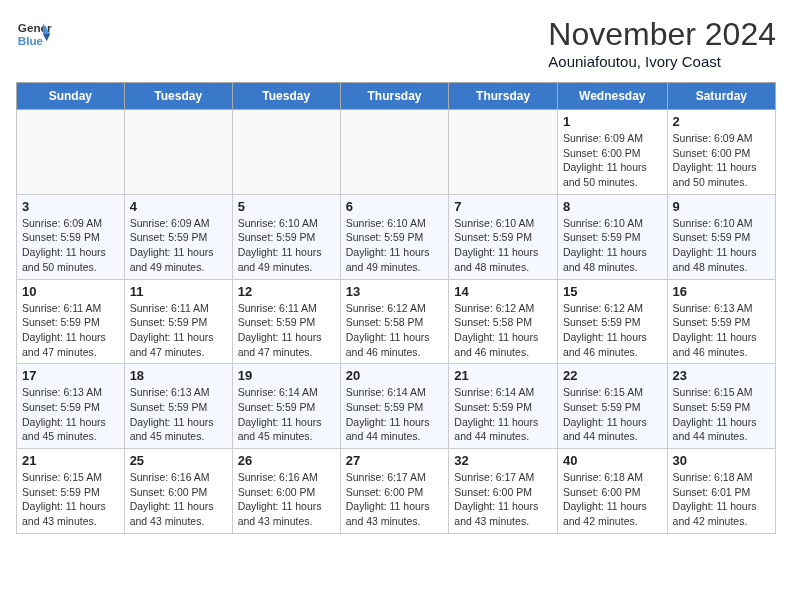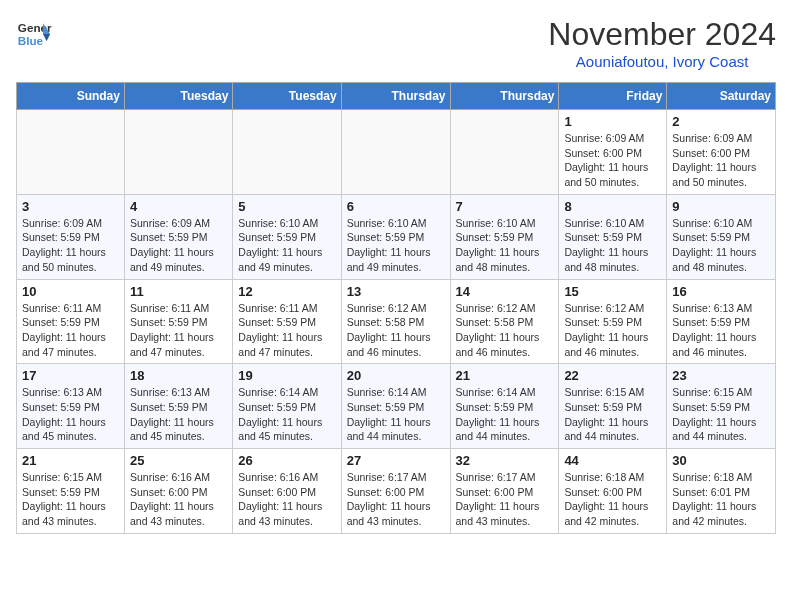--- a/index.html
+++ b/index.html
@@ -19,41 +19,41 @@
     .logo {
       display: flex;
       align-items: center;
       gap: 4px;
     }
     .logo-icon {
       width: 36px;
       height: 36px;
     }
     .title-area {
-      text-align: center;
+      text-align: left;
     }
     .month-title {
       font-size: 32px;
       font-weight: normal;
       color: #333;
     }
     .location-title {
       font-size: 15px;
-      color: #1d4ed8;
+      color: #0f172a;
     }
     .calendar {
       width: 100%;
       border-collapse: collapse;
       font-size: 11px;
     }
     .calendar th {
       background-color: #3a78c9;
       color: #fff;
       padding: 6px 4px;
-      text-align: right;
+      text-align: center;
       font-weight: bold;
       font-size: 12px;
       border: 1px solid #aaa;
     }
     .calendar td {
       border: 1px solid #ccc;
       padding: 4px 5px;
       vertical-align: top;
       background: #fff;
       height: 80px;
@@ -97,21 +97,21 @@
 </div>
 
 <table class="calendar">
   <thead>
     <tr>
     <th>Sunday</th>
         <th>Tuesday</th>
         <th>Tuesday</th>
         <th>Thursday</th>
         <th>Thursday</th>
-        <th>Friday</th>
+        <th>Wednesday</th>
         <th>Saturday</th>
       </tr>
   </thead>
   <tbody id="calendar-body">
   <tr>
         <td class="empty"></td>
         <td class="empty"></td>
         <td class="empty"></td>
         <td class="empty"></td>
         <td class="empty"></td>
@@ -313,21 +313,21 @@
 and 43 minutes.</div>
         </td>
         <td>
           <span class="day-num">32</span>
           <div class="day-info" style="white-space: pre-line;">Sunrise: 6:17 AM
 Sunset: 6:00 PM
 Daylight: 11 hours
 and 43 minutes.</div>
         </td>
         <td>
-          <span class="day-num">44</span>
+          <span class="day-num">40</span>
           <div class="day-info" style="white-space: pre-line;">Sunrise: 6:18 AM
 Sunset: 6:00 PM
 Daylight: 11 hours
 and 42 minutes.</div>
         </td>
         <td>
           <span class="day-num">30</span>
           <div class="day-info" style="white-space: pre-line;">Sunrise: 6:18 AM
 Sunset: 6:01 PM
 Daylight: 11 hours

